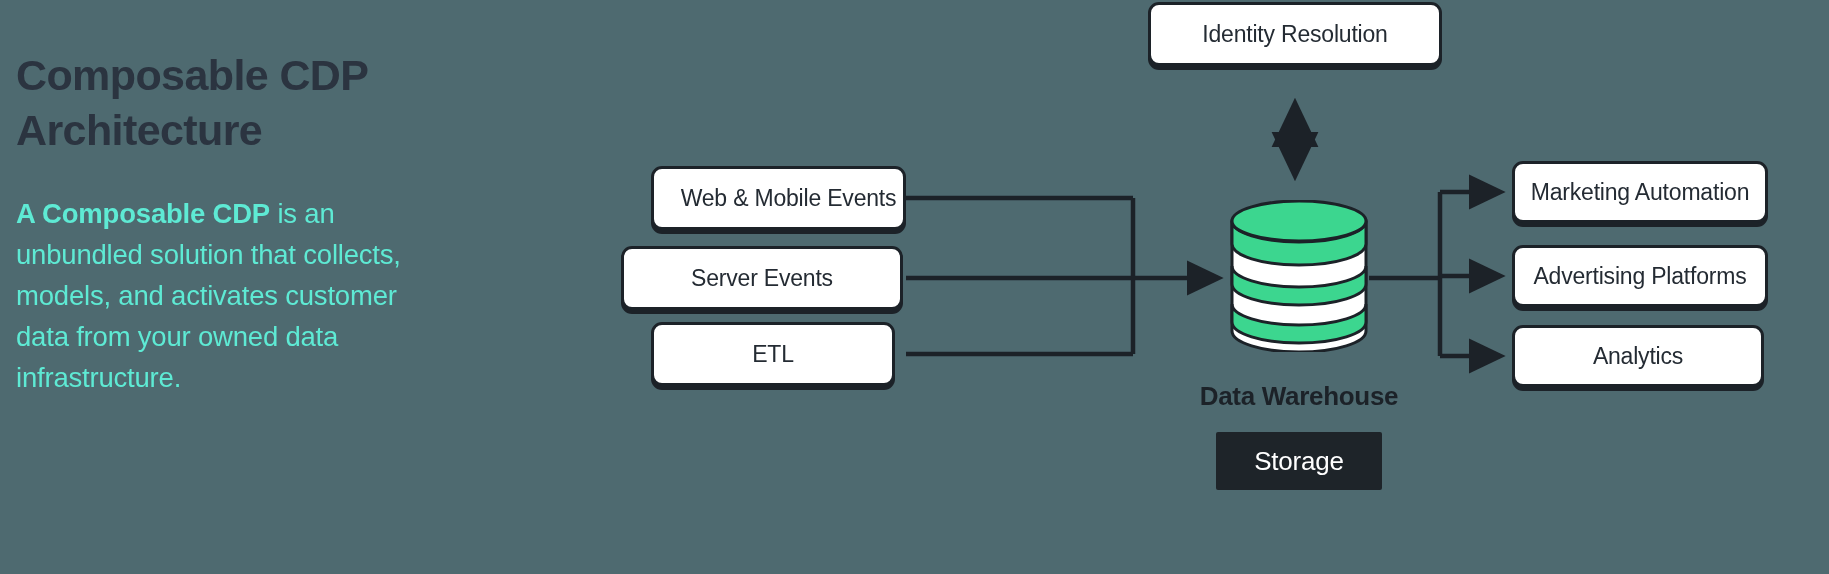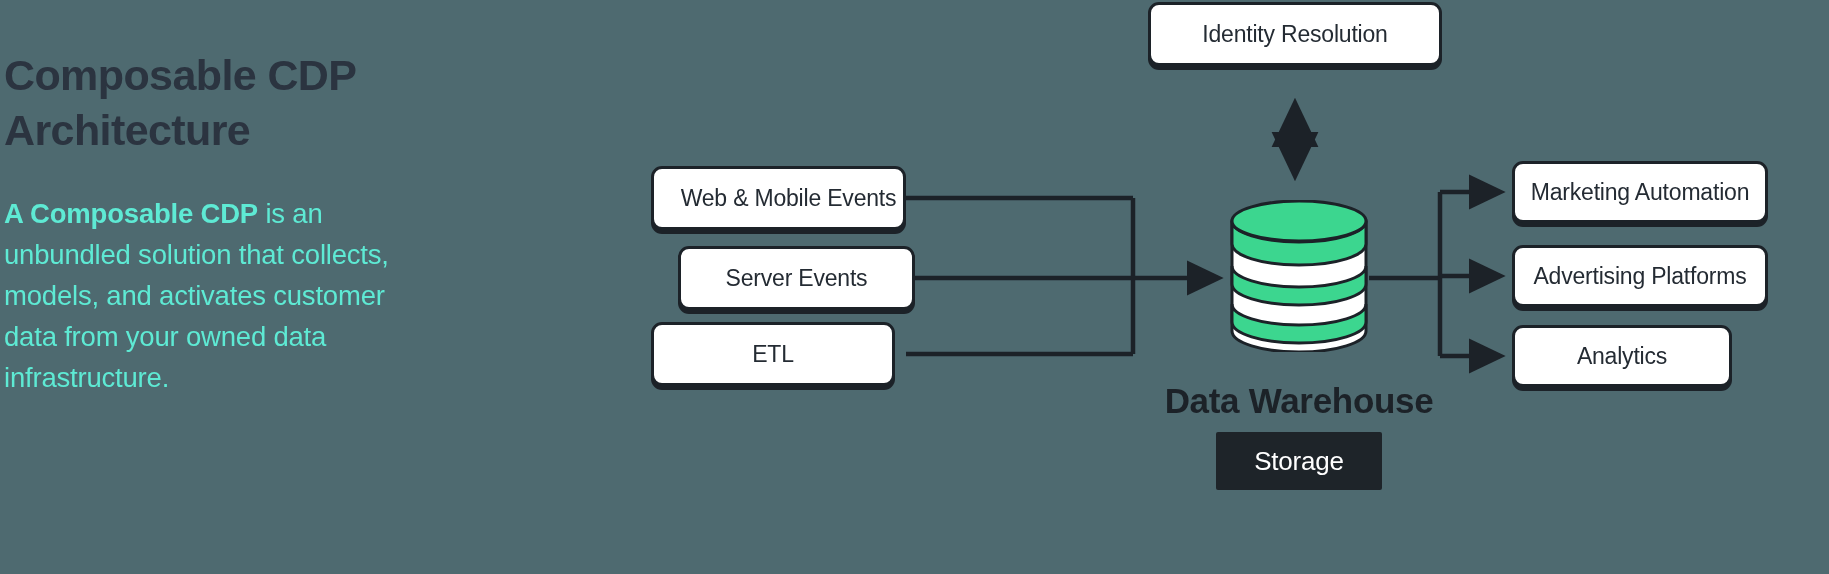--- a/index.html
+++ b/index.html
@@ -6,21 +6,21 @@
   body{
     width:1829px;height:574px;
     background:#4E6A70;
     font-family:"Liberation Sans", sans-serif;
     overflow:hidden;
     position:relative;
   }
   .stage{position:absolute;inset:0;}
 
   
-  .copy{position:absolute;left:4px;top:48px;width:440px;}
+  .copy{position:absolute;left:16px;top:48px;width:440px;}
   .headline{
     font-size:43px;line-height:1.28;font-weight:bold;
     color:#2B3440;letter-spacing:-0.6px;margin:0 0 36px 0;
     white-space:pre-line;
   }
   .body-copy{
     font-size:27.5px;line-height:1.49;color:#5eead4;
     margin:0;letter-spacing:-0.2px;
   }
   .body-copy .lead{font-weight:bold;}
@@ -34,39 +34,39 @@
     box-shadow:0 4px 0 0 #1C2228;
     display:flex;align-items:center;justify-content:center;
     color:#242B33;
     font-size:23px;
     letter-spacing:-0.2px;
     box-sizing:border-box;
   }
 
   
   #src0{left:651px;top:166px;width:255px;height:64px;padding-left:20px;}
-  #src1{left:678px;top:246px;width:237px;height:64px;}
+  #src1{left:621px;top:246px;width:282px;height:64px;}
   #src2{left:651px;top:322px;width:244px;height:64px;}
 
   
   #dst0{left:1512px;top:161px;width:256px;height:62px;}
   #dst1{left:1512px;top:245px;width:256px;height:62px;}
-  #dst2{left:1512px;top:325px;width:220px;height:62px;}
+  #dst2{left:1512px;top:325px;width:252px;height:62px;}
 
   
   #idres{left:1148px;top:2px;width:294px;height:64px;}
 
   
   .db{position:absolute;left:1229px;top:200px;width:140px;height:152px;}
   .db svg{display:block;}
 
   .db-label{
     position:absolute;left:1149px;top:381px;width:300px;
     text-align:center;color:#1C2228;
-    font-size:35px;font-weight:bold;letter-spacing:-0.3px;
+    font-size:26px;font-weight:bold;letter-spacing:-0.3px;
   }
   .storage-badge{
     position:absolute;left:1216px;top:432px;width:166px;height:58px;
     background:#1E2429;border-radius:2px;
     display:flex;align-items:center;justify-content:center;
     color:#FFFFFF;font-size:26px;letter-spacing:-0.2px;
     box-sizing:border-box;
   }
 
   

